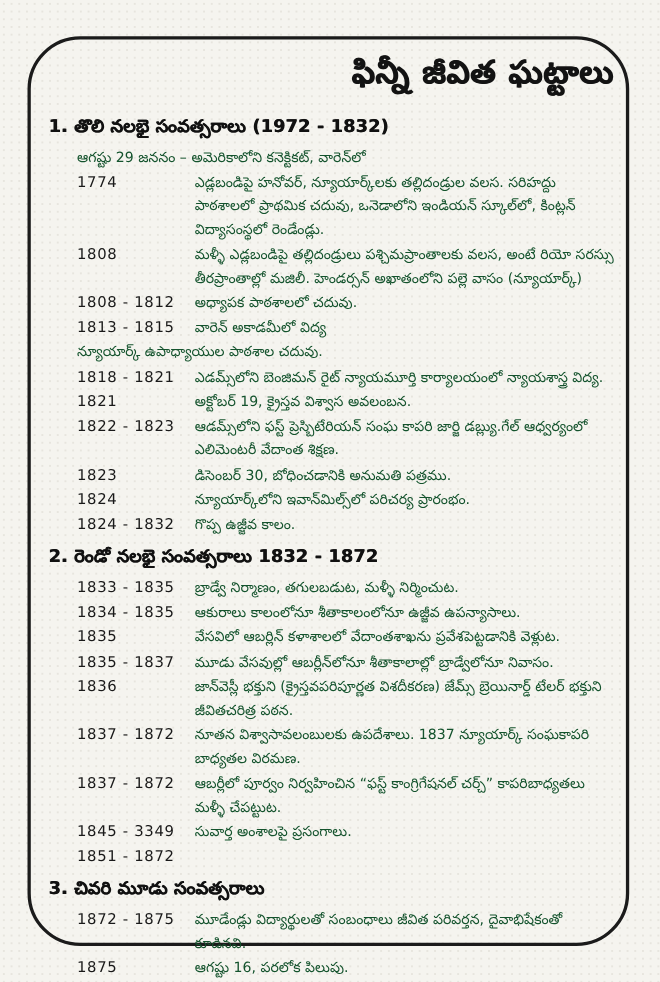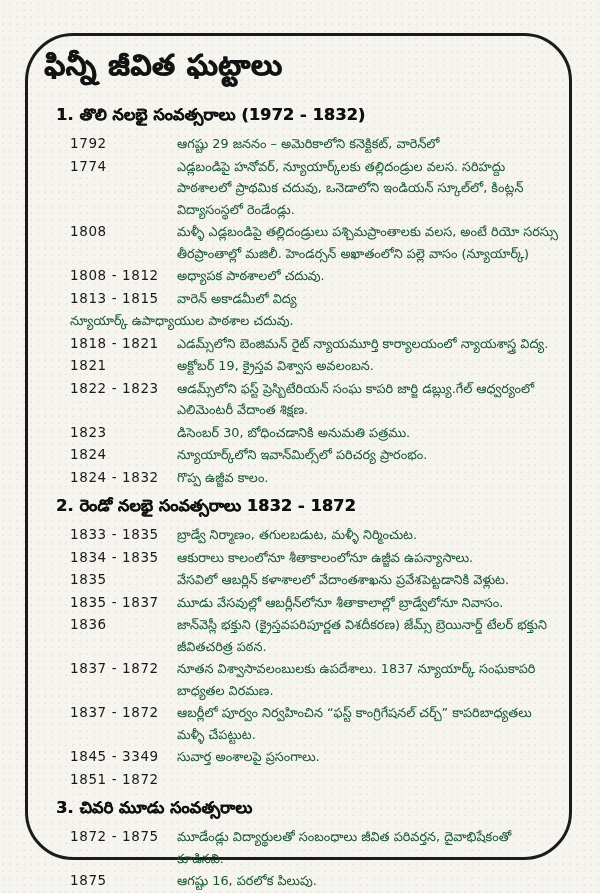--- a/index.html
+++ b/index.html
@@ -28,29 +28,29 @@
     box-sizing: border-box;
   }
   .content {
     position: absolute;
     left: 44px;
     top: 48px;
     width: 514px;
   }
   .page-title {
     margin: 0 0 16px 0;
-    text-align: left;
+    text-align: right;
     font-size: 29px;
     font-weight: 700;
     letter-spacing: 1px;
     color: #131313;
     text-shadow: 1px 0 0 #131313;
   }
   .sec-heading {
-    margin: 8px 0 5px 12px;
+    margin: 8px 0 5px 0;
     font-size: 16px;
     font-weight: 700;
     letter-spacing: 0.2px;
     color: #111;
     text-shadow: 0.5px 0 0 #111;
   }
   .entry {
     display: flex;
     align-items: flex-start;
     margin: 0 0 1px 26px;
@@ -74,21 +74,20 @@
 <body>
 
 <div class="frame"></div>
 
 <div class="content">
   <h1 class="page-title">ఫిన్నీ జీవిత ఘట్టాలు</h1>
   <div>
       <section>
         <h2 class="sec-heading">1. తొలి నలభై సంవత్సరాలు (1972 - 1832)</h2>
         <div class="entry">
-          <div class="year">1792</div>
           <div class="desc">ఆగష్టు 29 జననం – అమెరికాలోని కనెక్టికట్, వారెన్‌లో</div>
         </div>
         <div class="entry">
           <div class="year">1774</div>
           <div class="desc">ఎడ్లబండిపై హనోవర్, న్యూయార్క్‌లకు తల్లిదండ్రుల వలస. సరిహద్దు పాఠశాలలో ప్రాథమిక చదువు, ఒనెడాలోని ఇండియన్ స్కూల్‌లో, కింట్లన్ విద్యాసంస్థలో రెండేండ్లు.</div>
         </div>
         <div class="entry">
           <div class="year">1808</div>
           <div class="desc">మళ్ళీ ఎడ్లబండిపై తల్లిదండ్రులు పశ్చిమప్రాంతాలకు వలస, అంటే రియో సరస్సు తీరప్రాంతాల్లో మజిలీ. హెండర్సన్ అఖాతంలోని పల్లె వాసం (న్యూయార్క్)</div>
         </div>

